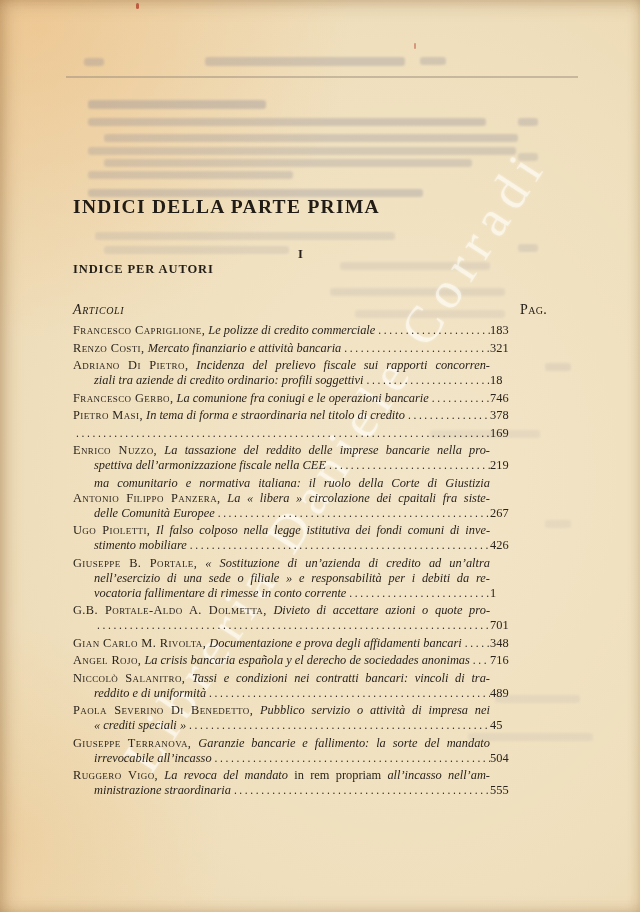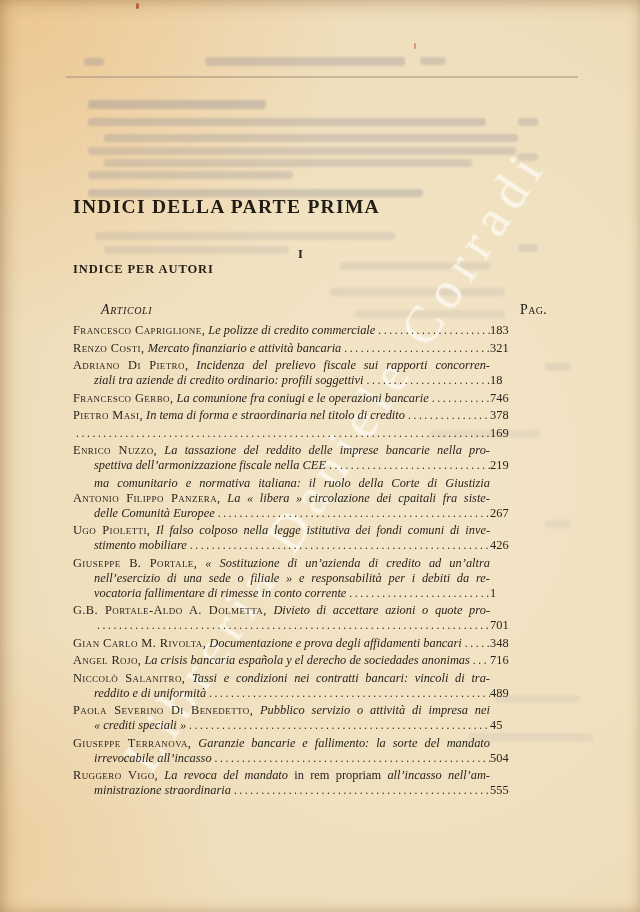--- a/index.html
+++ b/index.html
@@ -32,21 +32,21 @@
     pointer-events:none;
   }
   .speck { position:absolute; background:#b5432c; border-radius:2px; }
   .content { position:absolute; left:73px; top:0; width:455px; }
   .main-title {
     margin:195px 0 0; text-align:left; font-size:19.5px; font-weight:700;
     letter-spacing:1.3px; line-height:23px; color:#211c15;
   }
   .sec-num { margin-top:30px; text-align:center; font-weight:700; font-size:12.5px; line-height:13px; }
   .sec-title { margin:2px 0 0; text-align:left; font-weight:700; font-size:12.5px; letter-spacing:.9px; line-height:13px; color:#231e17; }
-  .cols-header { margin-top:26px; display:flex; justify-content:space-between; align-items:center; line-height:15px;margin-left:28px; }
+  .cols-header { margin-top:26px; display:flex; justify-content:space-between; align-items:center; line-height:15px; }
   .articoli { font-style:italic; font-variant:small-caps; font-size:14px; letter-spacing:.6px; }
   .pag { font-variant:small-caps; font-size:14px; letter-spacing:.3px; transform:translateX(19px); }
   .entries { margin-top:6px; font-size:12.4px; line-height:15px; color:#2a241d; }
   .entry { margin-bottom:2.5px; }
   .eline.cont { margin-left:21px; }
   .eline.j { text-align:justify; text-align-last:justify; margin-right:38px; }
   .eline.last { display:flex; align-items:baseline; }
   .ltext { white-space:pre; flex:0 0 auto; }
   .sc { font-variant:small-caps; letter-spacing:.4px; }
   .it { font-style:italic; }

